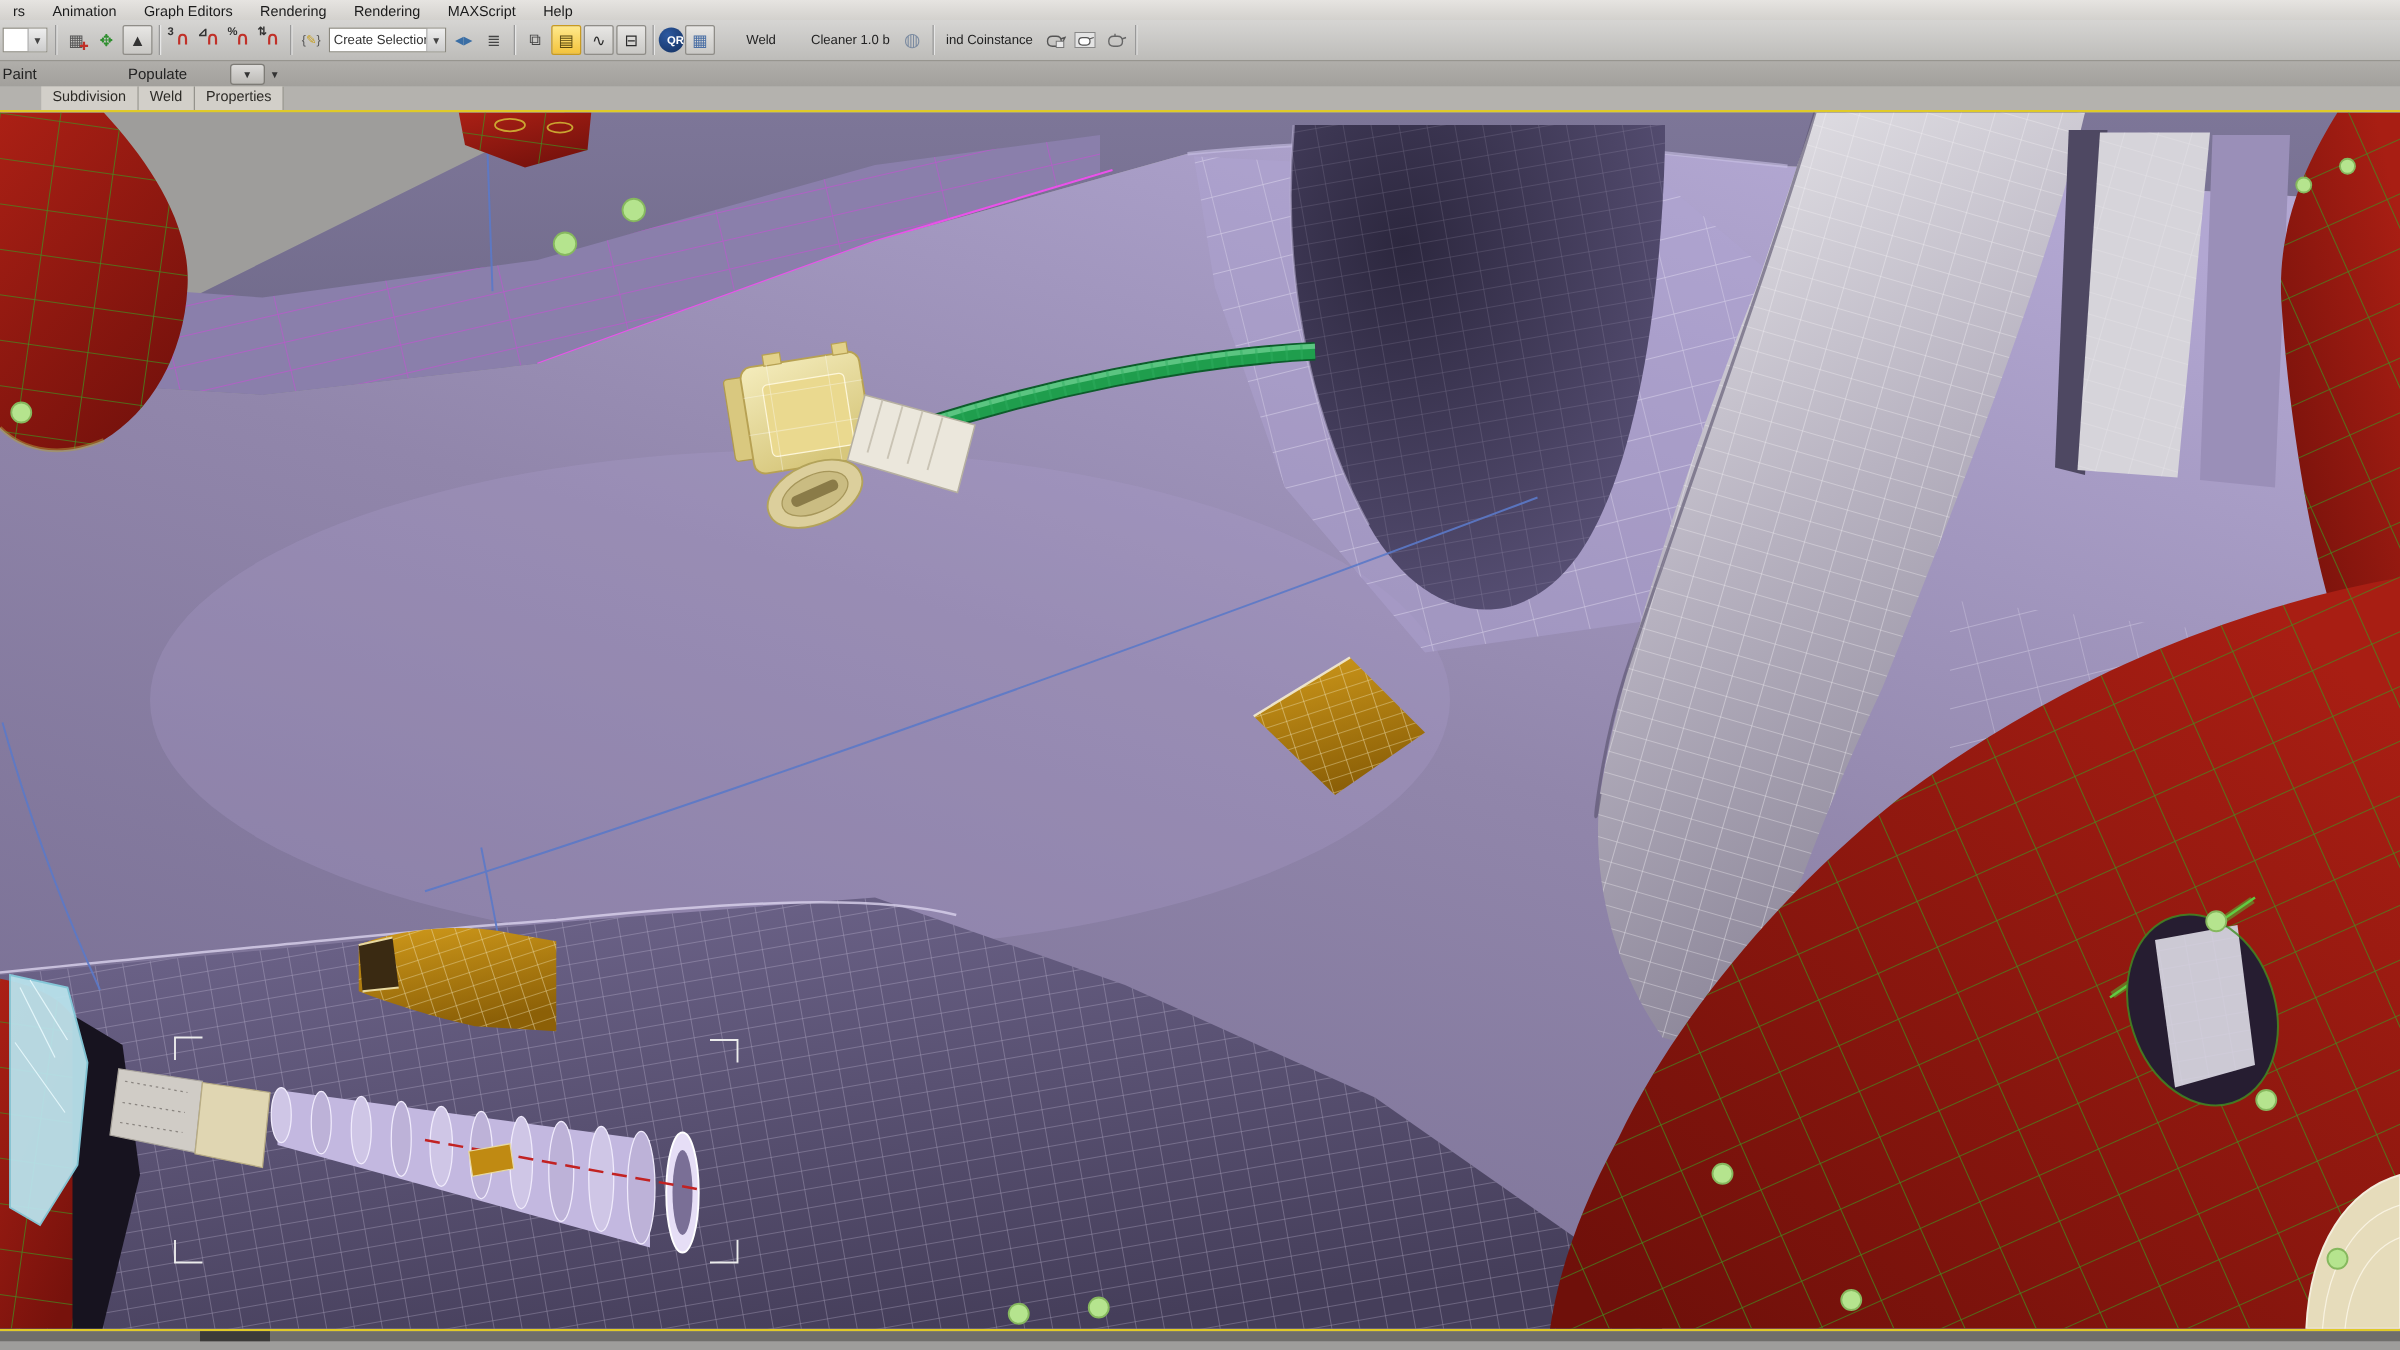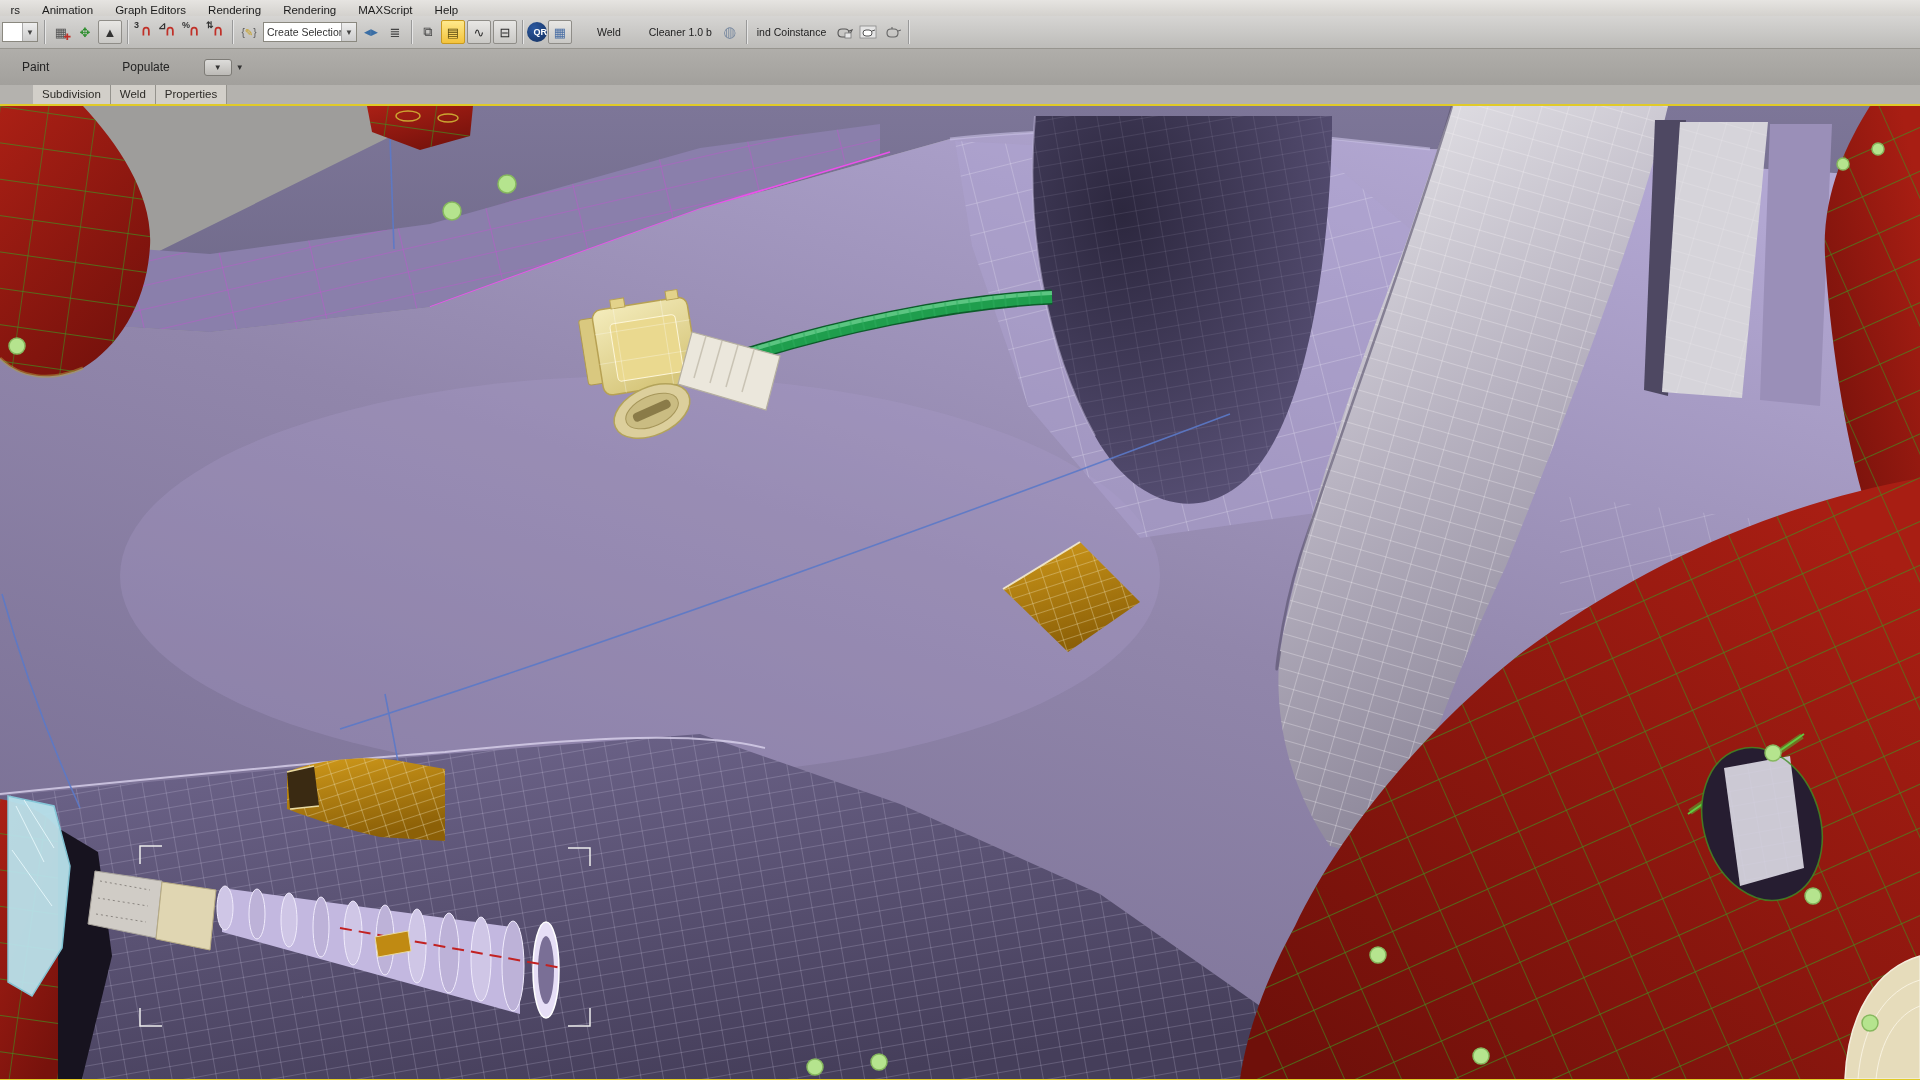--- a/index.html
+++ b/index.html
@@ -20,22 +20,22 @@
     font-size:10.5px;color:#333;margin:0 2px;}
   .combo .cv{padding:0 3px;overflow:hidden;white-space:nowrap;flex:1;}
   .combo .ca{width:14px;height:100%;border-left:1px solid #aaa;background:linear-gradient(#eee,#ccc);
     display:flex;align-items:center;justify-content:center;font-size:8px;color:#444;}
   .magnet{position:relative;font-weight:bold;}
   .magnet .cap{position:absolute;left:1px;top:-1px;font-size:9px;color:#333;}
   .magnet .u{color:#c03028;font-size:14px;transform:rotate(180deg);display:inline-block;margin-left:5px;}
   .qr{width:20px;height:20px;border-radius:50%;background:radial-gradient(circle at 35% 30%,#2c59a0,#132f5e);
     color:#fff;font-size:9px;font-weight:bold;display:flex;align-items:center;justify-content:flex-end;}
   .tb-label{margin:17px 6px;font-size:10.5px;color:#222;}
-  .ribbon-head{height:36px;background:linear-gradient(#b0aeaa,#a2a09c);display:flex;
-    align-items:center;font-size:12px;color:#232323;padding-left:20px;}
+  .ribbon-head{height:20px;background:linear-gradient(#b0aeaa,#a2a09c);display:flex;
+    align-items:center;font-size:12px;color:#232323;}
   .rh-item{cursor:default;}
   .rh-widget{width:26px;height:15px;border:1px solid #7d7b76;border-radius:3px;
     background:linear-gradient(#dddcda,#bcbab6);display:flex;align-items:center;justify-content:center;
     font-size:8px;color:#333;margin-left:34px;}
   .rh-caret{font-size:8px;color:#333;margin-left:4px;}
   .ribbon-tabs{height:19px;background:#b4b2ae;display:flex;align-items:flex-end;overflow:hidden;padding-left:44px;}
   .rtab{background:#d2cfc9;border-right:1px solid #94928c;padding:2px 9px 3px 9px;
     font-size:11.5px;color:#2d2b27;height:14px;line-height:14px;}
   .rtab.first{margin-left:-11px;}
   .vp-border{height:2px;background:#e0ca28;}

